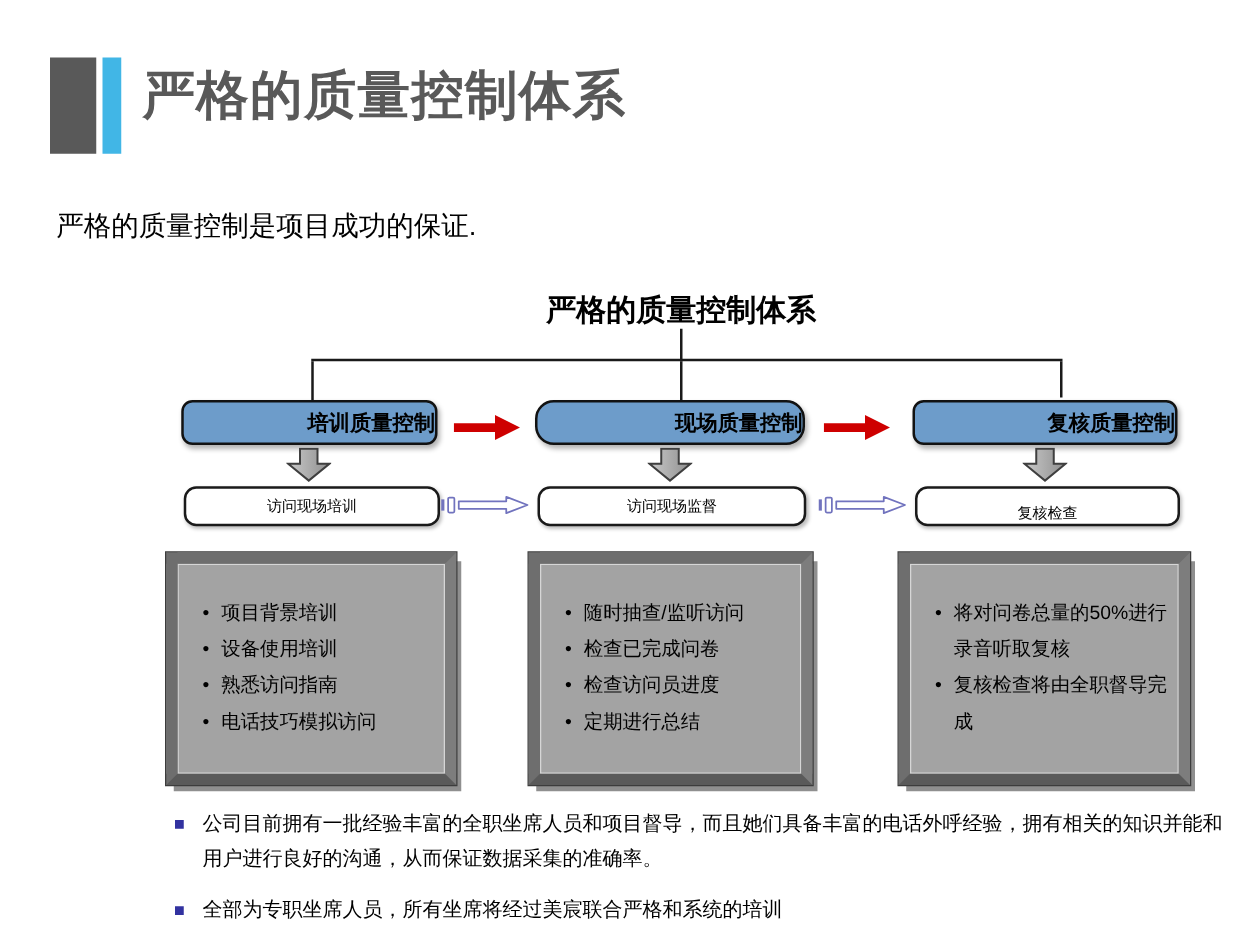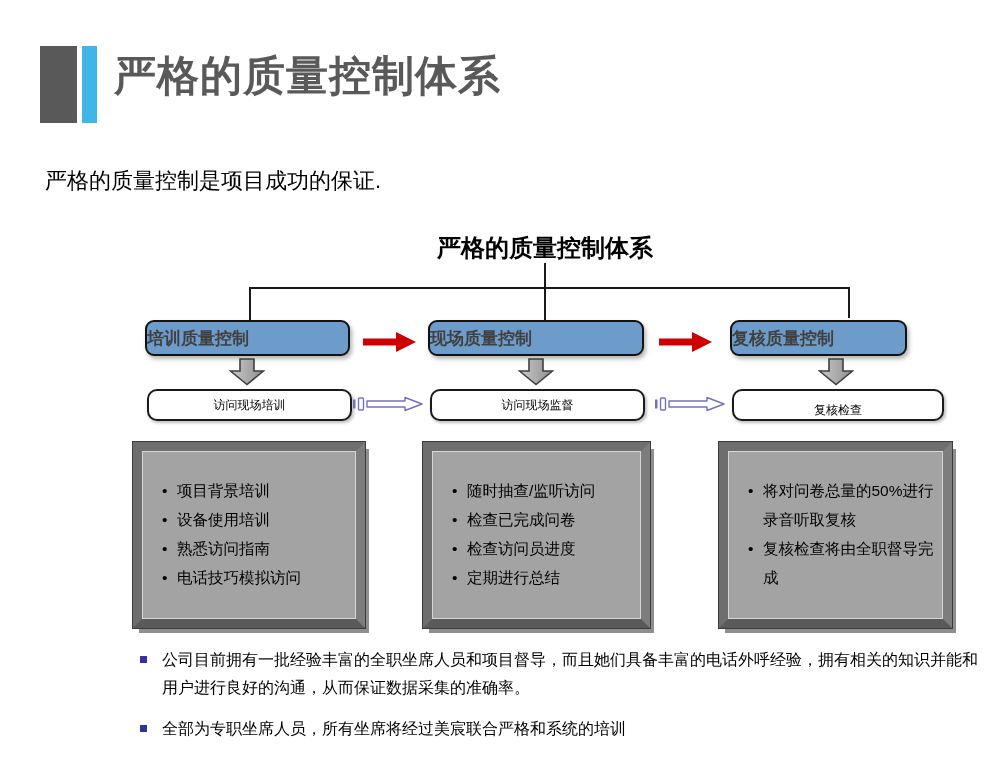--- a/index.html
+++ b/index.html
@@ -21,26 +21,26 @@
   .cline{position:absolute;background:#1a1a1a;}
   .cl-v-top{left:544px;top:263px;width:2px;height:26px;}
   .cl-h{left:249px;top:287px;width:601px;height:2px;}
   .cl-drop1{left:249px;top:289px;width:2px;height:31px;}
   .cl-drop2{left:544px;top:289px;width:2px;height:31px;}
   .cl-drop3{left:848px;top:289px;width:2px;height:29px;}
 
   
   .qc-box{position:absolute;top:320px;height:36px;box-sizing:border-box;
     background:#6D9CCA;border:2px solid #121212;border-radius:9px;
-    display:flex;align-items:center;justify-content:flex-start;
-    font-size:17px;font-weight:bold;color:#404040;
+    display:flex;align-items:center;justify-content:flex-end;
+    font-size:17px;font-weight:bold;color:#000000;
     box-shadow:2px 3px 4px rgba(0,0,0,0.3);}
   .qc-c1{left:145px;width:205px;}
-  .qc-c2{left:428px;width:216px;}
-  .qc-c3{left:730px;width:177px;}
+  .qc-c2{left:428px;width:216px;border-radius:15px;}
+  .qc-c3{left:730px;width:212px;}
 
   
   .down-arrow{position:absolute;top:358px;width:36px;height:28px;}
   .da-c1{left:229px;} .da-c2{left:518px;} .da-c3{left:818px;}
 
   
   .stage-box{position:absolute;top:389px;height:32px;box-sizing:border-box;
     background:#ffffff;border:2px solid #1a1a1a;border-radius:10px;
     display:flex;align-items:center;justify-content:center;
     font-size:12px;color:#000;box-shadow:1.5px 2px 3px rgba(0,0,0,0.25);}

